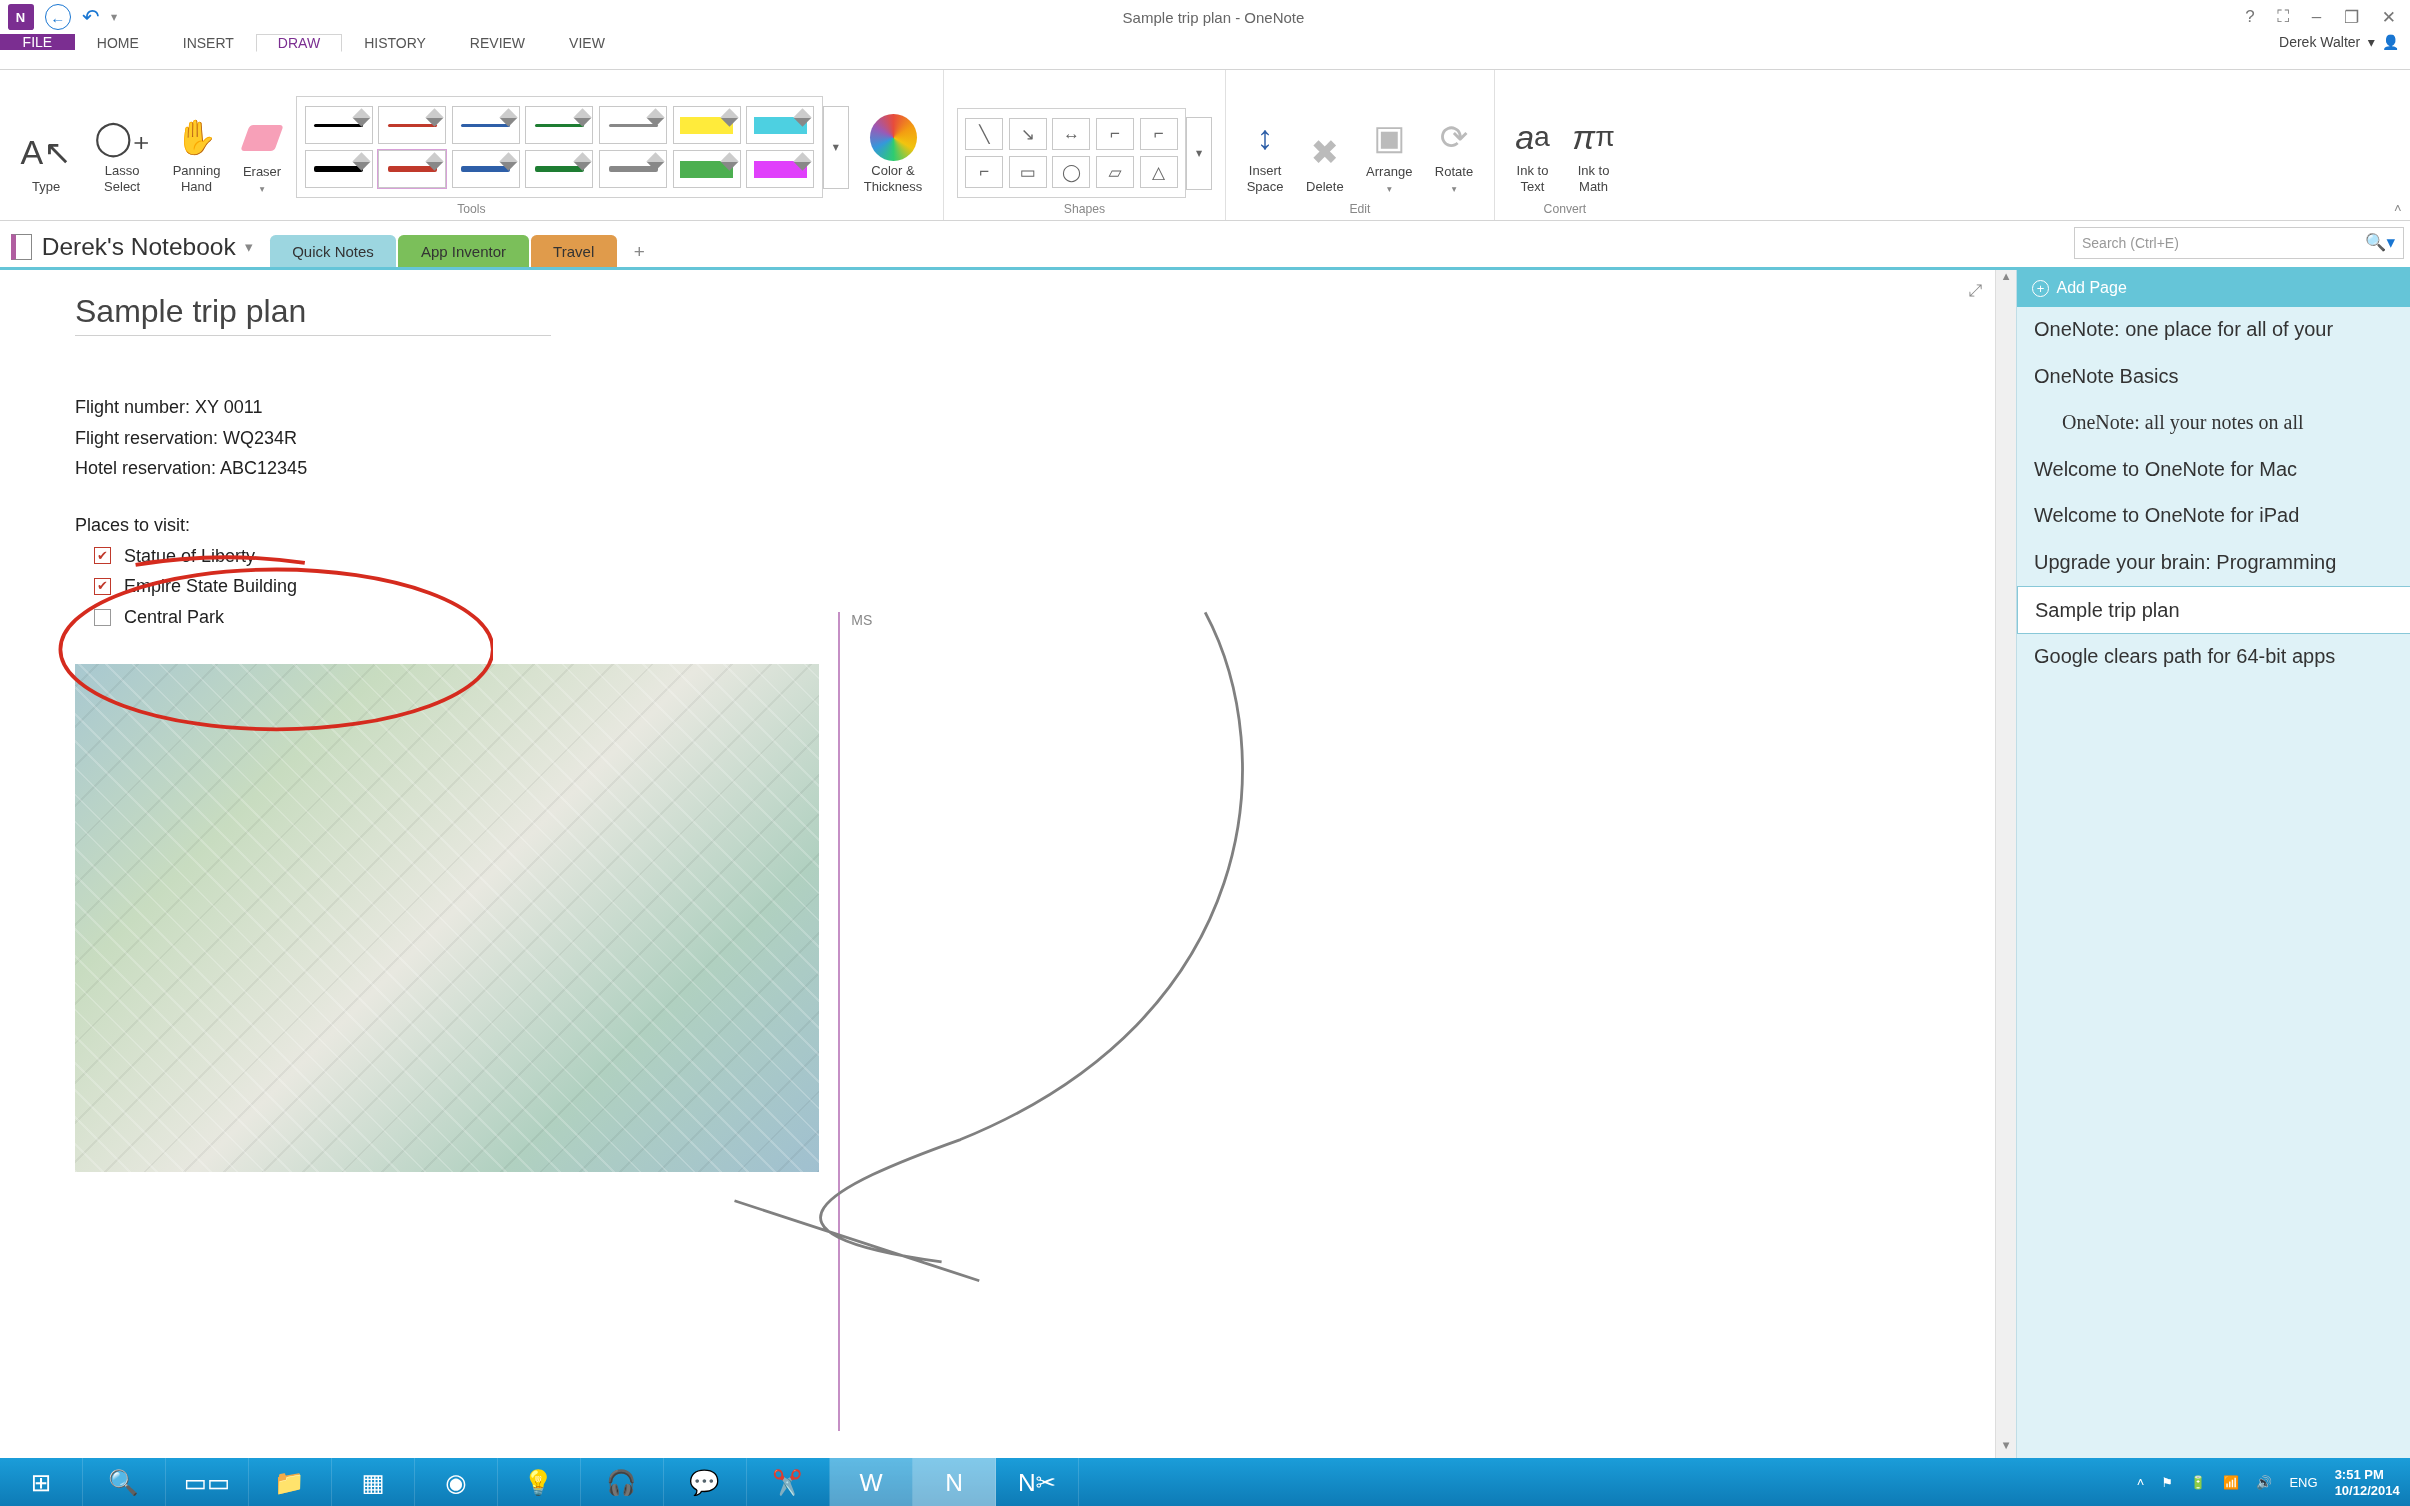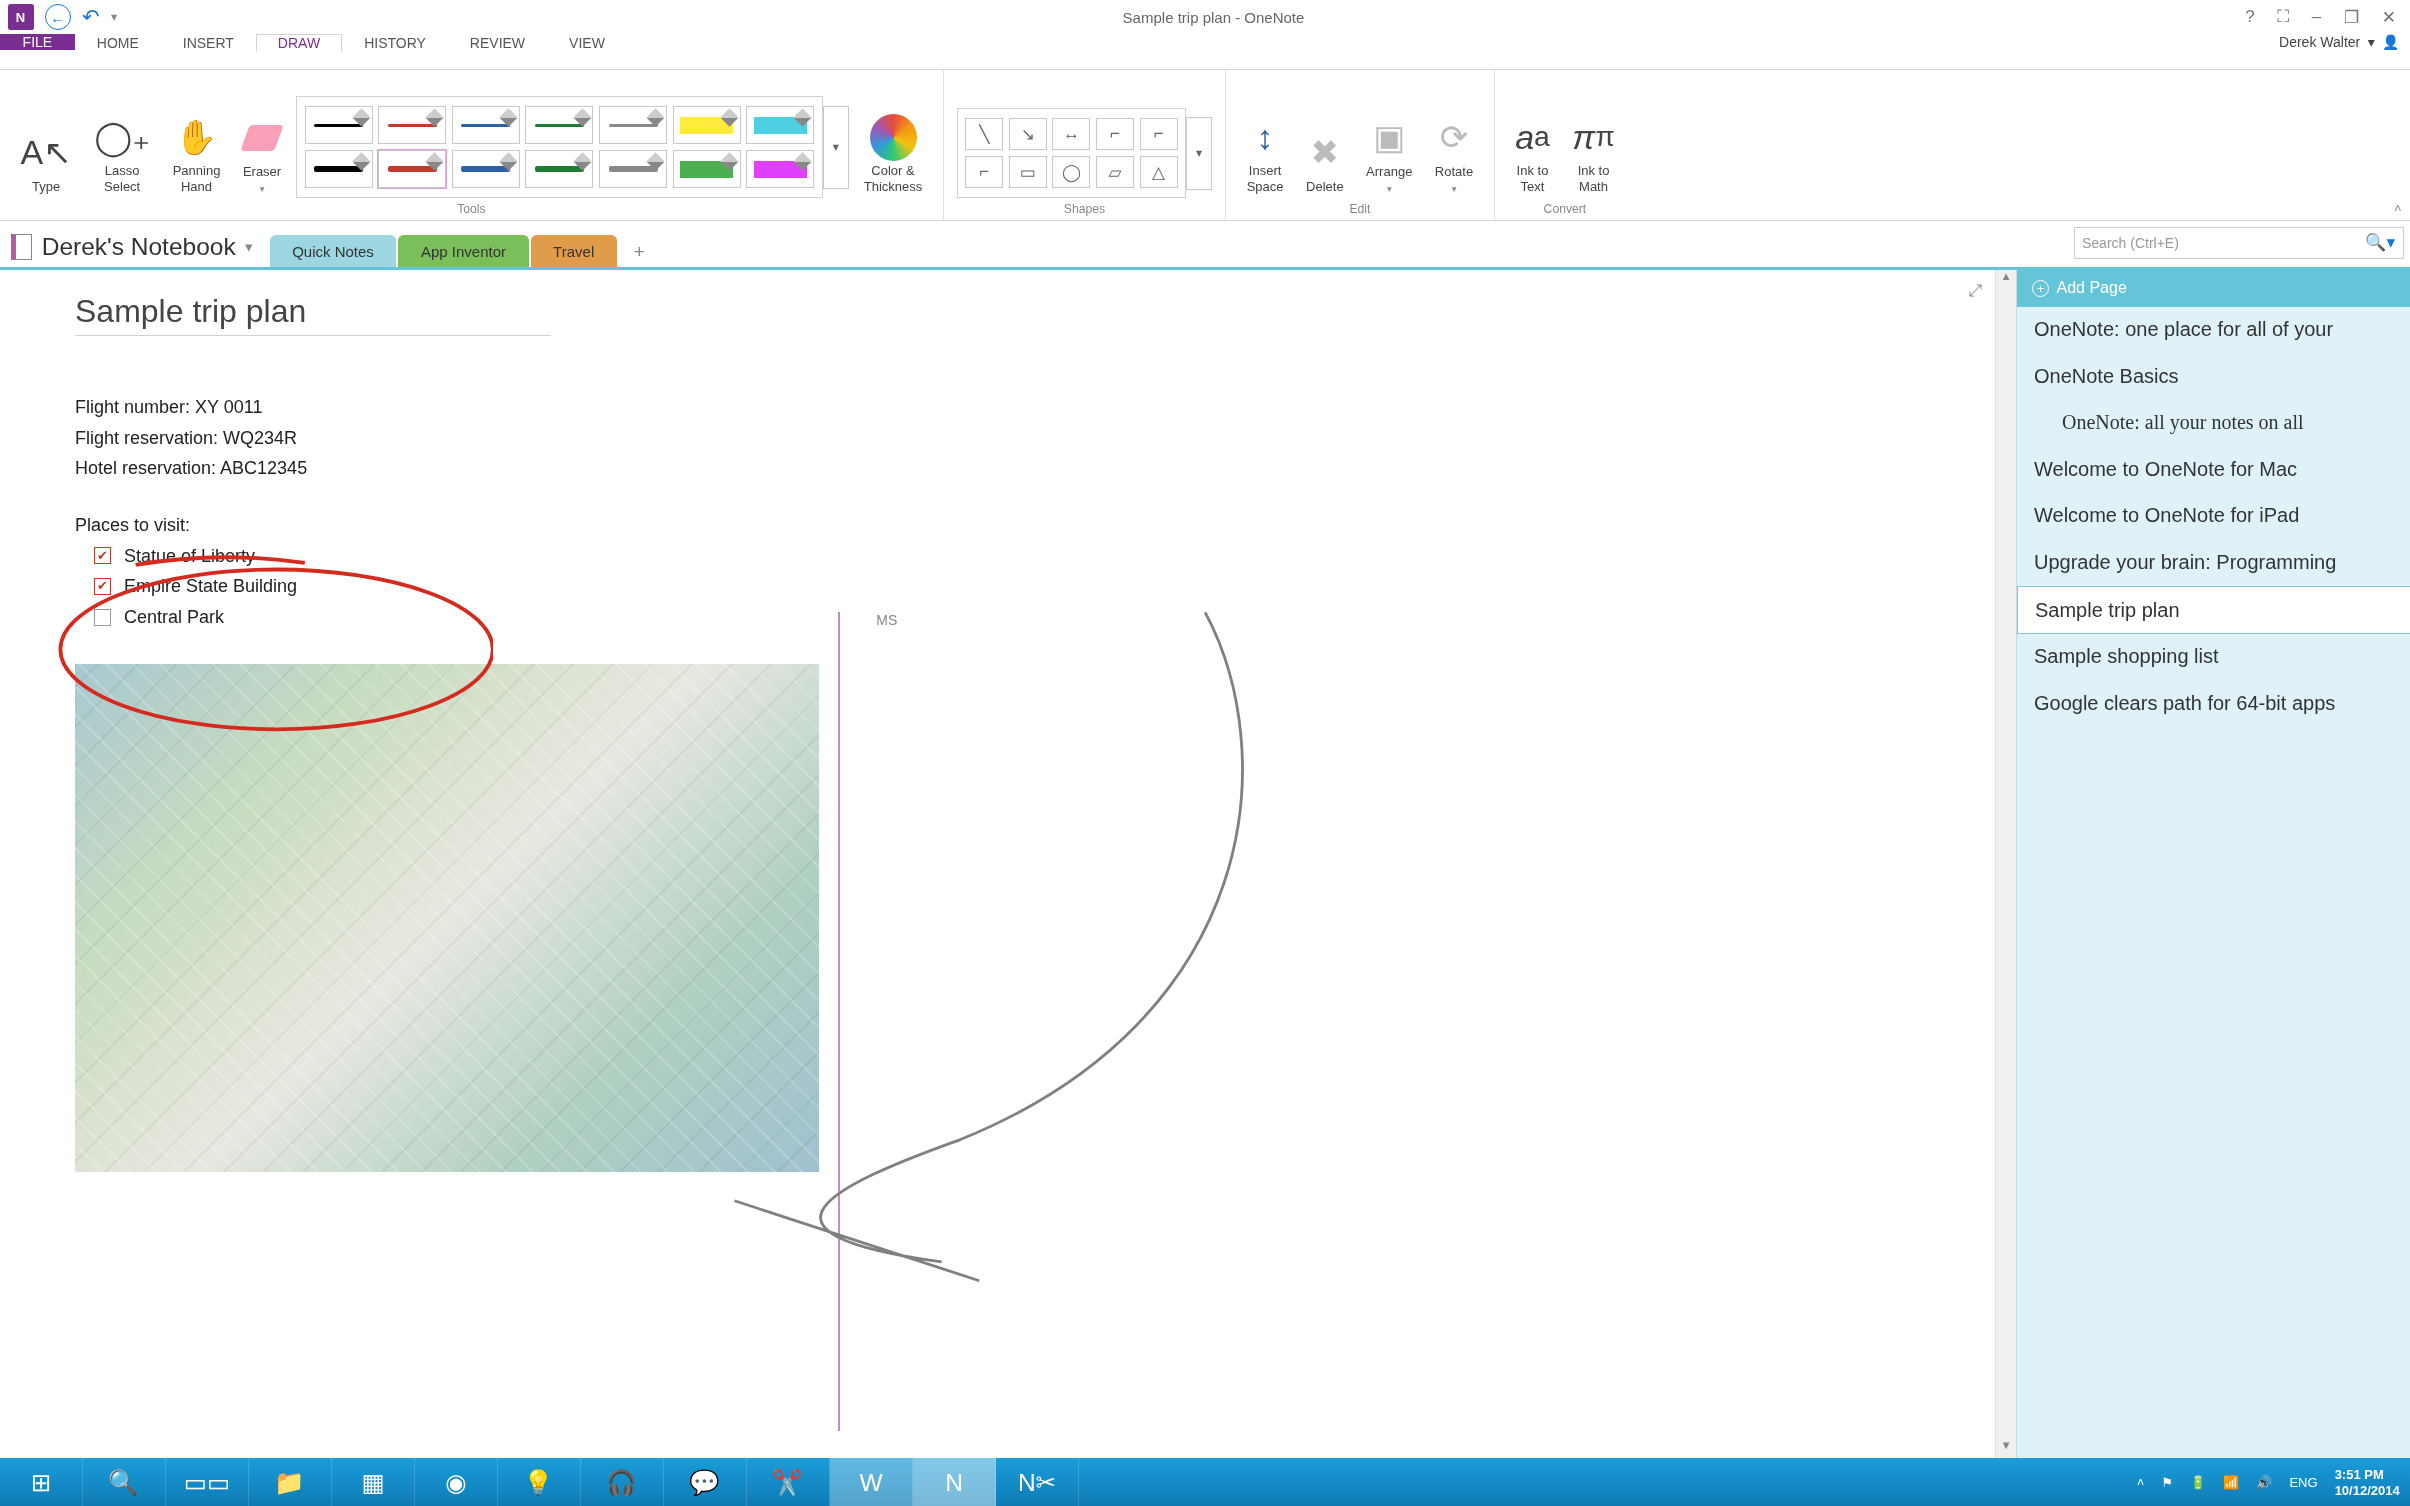--- a/index.html
+++ b/index.html
@@ -86,21 +86,21 @@
 
 
 .taskbar { position: absolute; bottom: 0; left: 0; right: 0; height: 49px; background: linear-gradient(#1b9dd9,#0d7ab5); display: flex; align-items: center; }
 .taskbar .tb-btn { width: 83px; height: 100%; display: flex; align-items: center; justify-content: center; color: #fff; font-size: 24.5px; border-right: 0.9px solid rgba(255,255,255,0.15); }
 .taskbar .tb-btn.active { background: rgba(255,255,255,0.3); }
 .taskbar .tray { margin-left: auto; display: flex; align-items: center; color: #fff; gap: 17px; padding-right: 11.3px; font-size: 13px; }
 .taskbar .tray .clock { text-align: left; line-height: 1.2; font-weight: bold; }
 
 
 .author-marker { position: absolute; left: 838px; top: 612px; height: 819px; border-left: 2.8px solid #c58fc5; }
-.author-marker span { position: absolute; left: 11.3px; top: 0; color: #888; font-size: 14px; margin-left: 25px; }
+.author-marker span { position: absolute; left: 11.3px; top: 0; color: #888; font-size: 14px; }
 
 
 .ink-curve { position: absolute; left: 678px; top: 603px; }
 </style>
 </head>
 <body>
 
 <div class="titlebar">
   <div class="qat">
     <div class="app-icon">N</div>
@@ -353,21 +353,20 @@
       <span>Add Page</span>
     </div>
     <div id="page-items">
         <div class="page-item">OneNote: one place for all of your</div>
         <div class="page-item">OneNote Basics</div>
         <div class="page-item indent">OneNote: all your notes on all</div>
         <div class="page-item">Welcome to OneNote for Mac</div>
         <div class="page-item">Welcome to OneNote for iPad</div>
         <div class="page-item">Upgrade your brain: Programming</div>
         <div class="page-item selected">Sample trip plan</div>
-        <div class="page-item">Sample shopping list</div>
         <div class="page-item">Google clears path for 64-bit apps</div>
       </div>
   </div>
 </div>
 
 <svg class="red-circle" viewBox="0 0 490 200" width="461" height="188">
   <ellipse cx="260" cy="110" rx="230" ry="85" fill="none" stroke="#d52b1e" stroke-width="4"></ellipse>
   <path d="M110 20 Q 200 5 290 18" fill="none" stroke="#d52b1e" stroke-width="4"></path>
 </svg>
 

